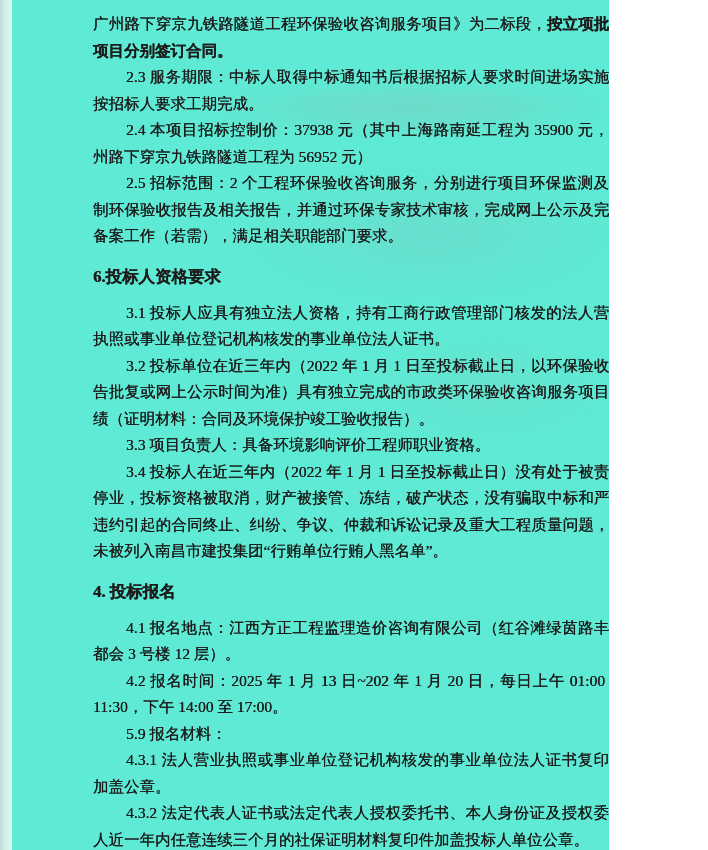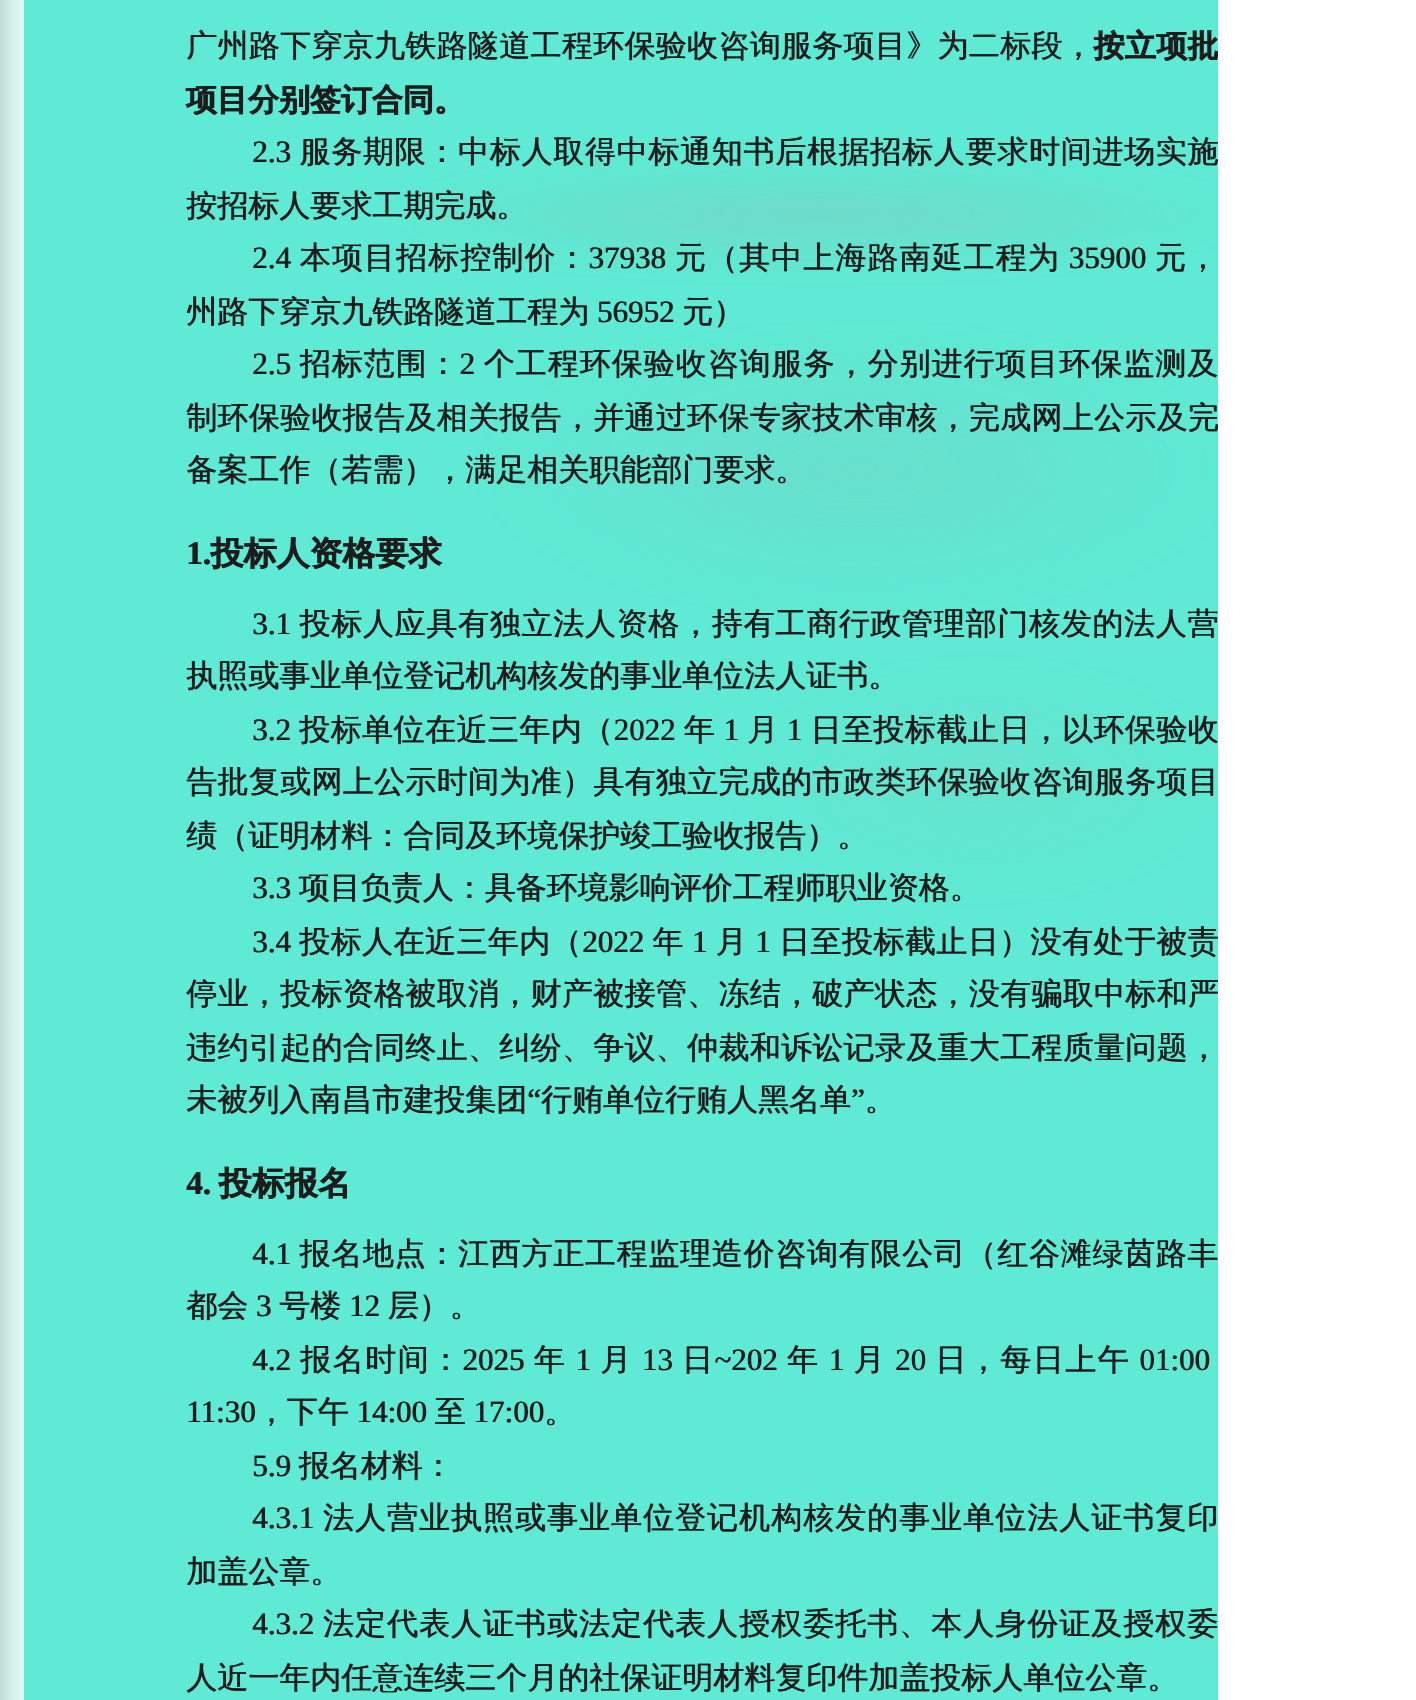--- a/index.html
+++ b/index.html
@@ -85,21 +85,21 @@
   <div class="doc">
 
     <p class="para no-indent"><span>广州路下穿京九铁路隧道工程环保验收咨询服务项目》为二标段，</span><span class="bold-run">按立项批复项目分别签订合同。</span></p>
 
     <p class="para">2.3 服务期限：中标人取得中标通知书后根据招标人要求时间进场实施，按招标人要求工期完成。</p>
 
     <p class="para">2.4 本项目招标控制价：37938 元（其中上海路南延工程为 35900 元，广州路下穿京九铁路隧道工程为 56952 元）</p>
 
     <p class="para">2.5 招标范围：2 个工程环保验收咨询服务，分别进行项目环保监测及编制环保验收报告及相关报告，并通过环保专家技术审核，完成网上公示及完成备案工作（若需），满足相关职能部门要求。</p>
 
-    <h2 class="heading">1.投标人资格要求</h2>
+    <h2 class="heading">6.投标人资格要求</h2>
 
     <p class="para">3.1 投标人应具有独立法人资格，持有工商行政管理部门核发的法人营业执照或事业单位登记机构核发的事业单位法人证书。</p>
 
     <p class="para">3.2 投标单位在近三年内（2022 年 1 月 1 日至投标截止日，以环保验收报告批复或网上公示时间为准）具有独立完成的市政类环保验收咨询服务项目业绩（证明材料：合同及环境保护竣工验收报告）。</p>
 
     <p class="para">3.3 项目负责人：具备环境影响评价工程师职业资格。</p>
 
     <p class="para">3.4 投标人在近三年内（2022 年 1 月 1 日至投标截止日）没有处于被责令停业，投标资格被取消，财产被接管、冻结，破产状态，没有骗取中标和严重违约引起的合同终止、纠纷、争议、仲裁和诉讼记录及重大工程质量问题，且未被列入南昌市建投集团“行贿单位行贿人黑名单”。</p>
 
 

